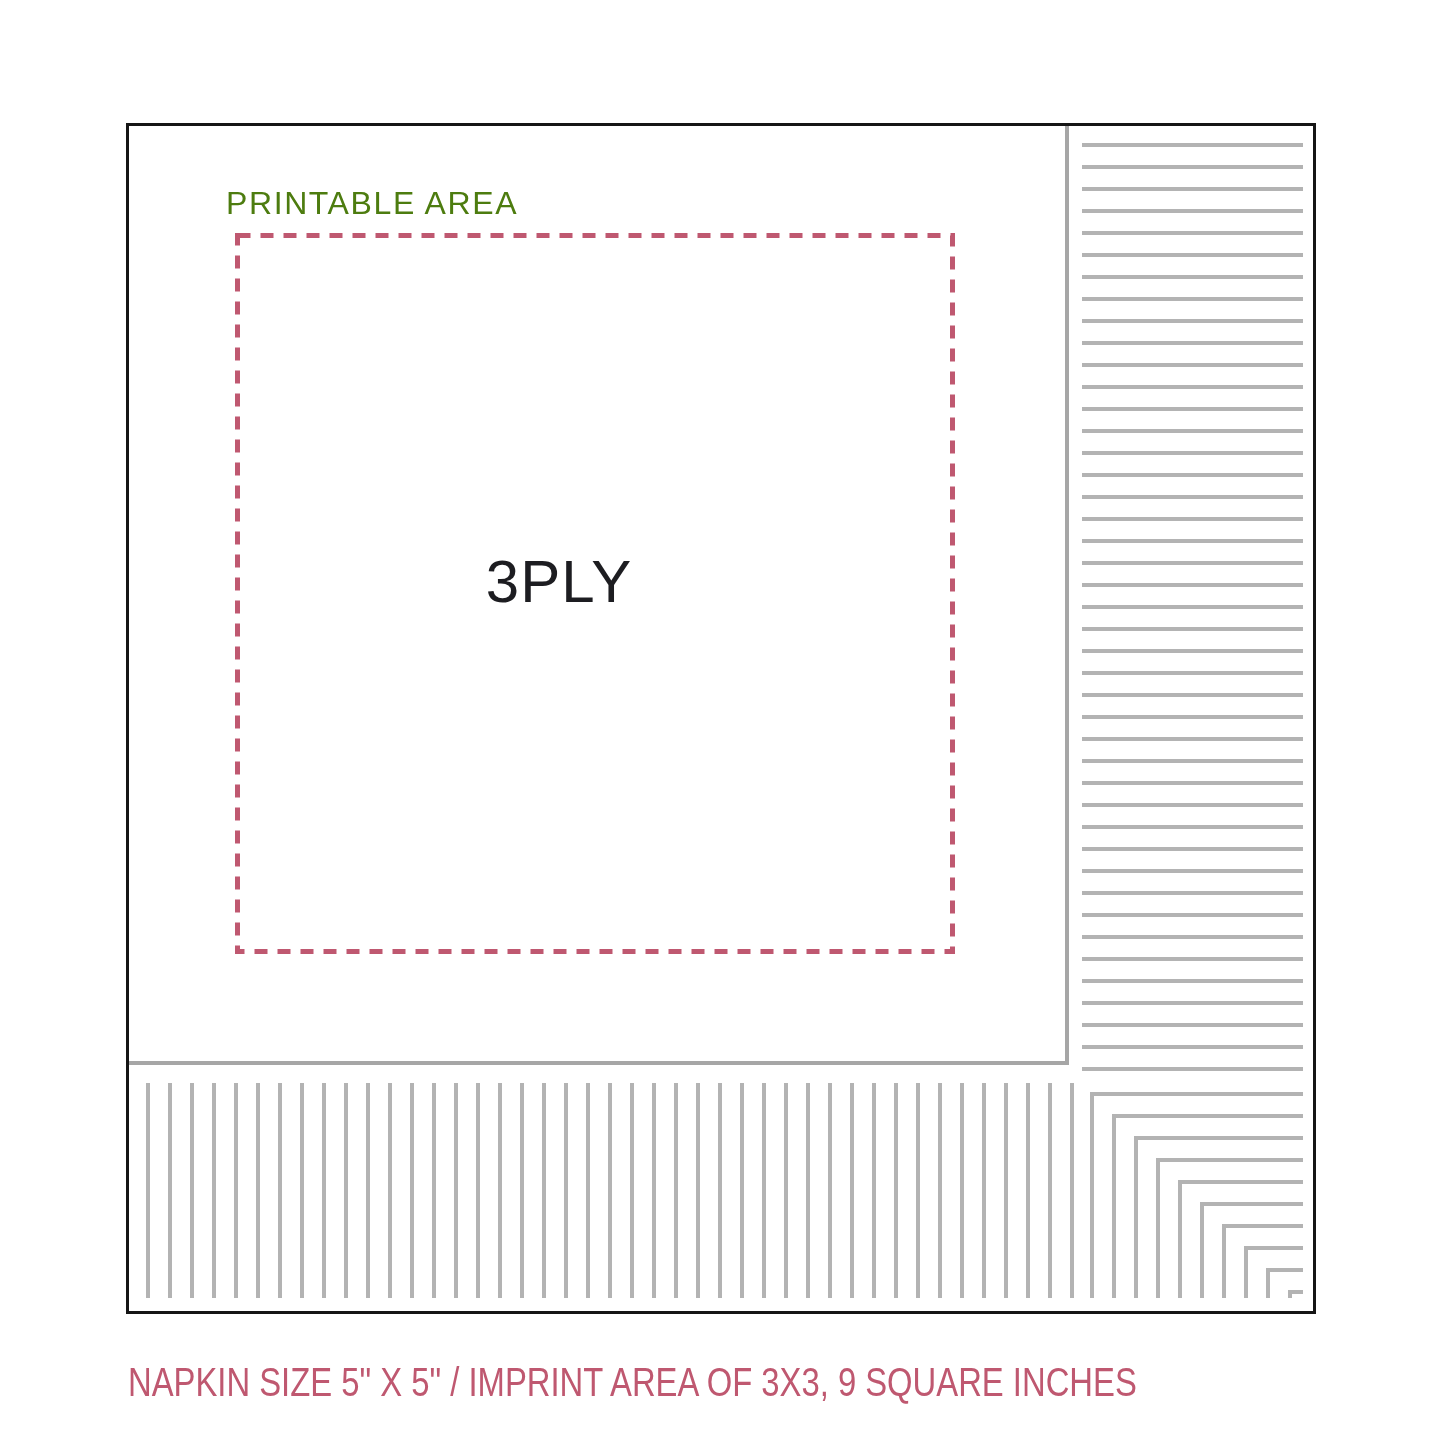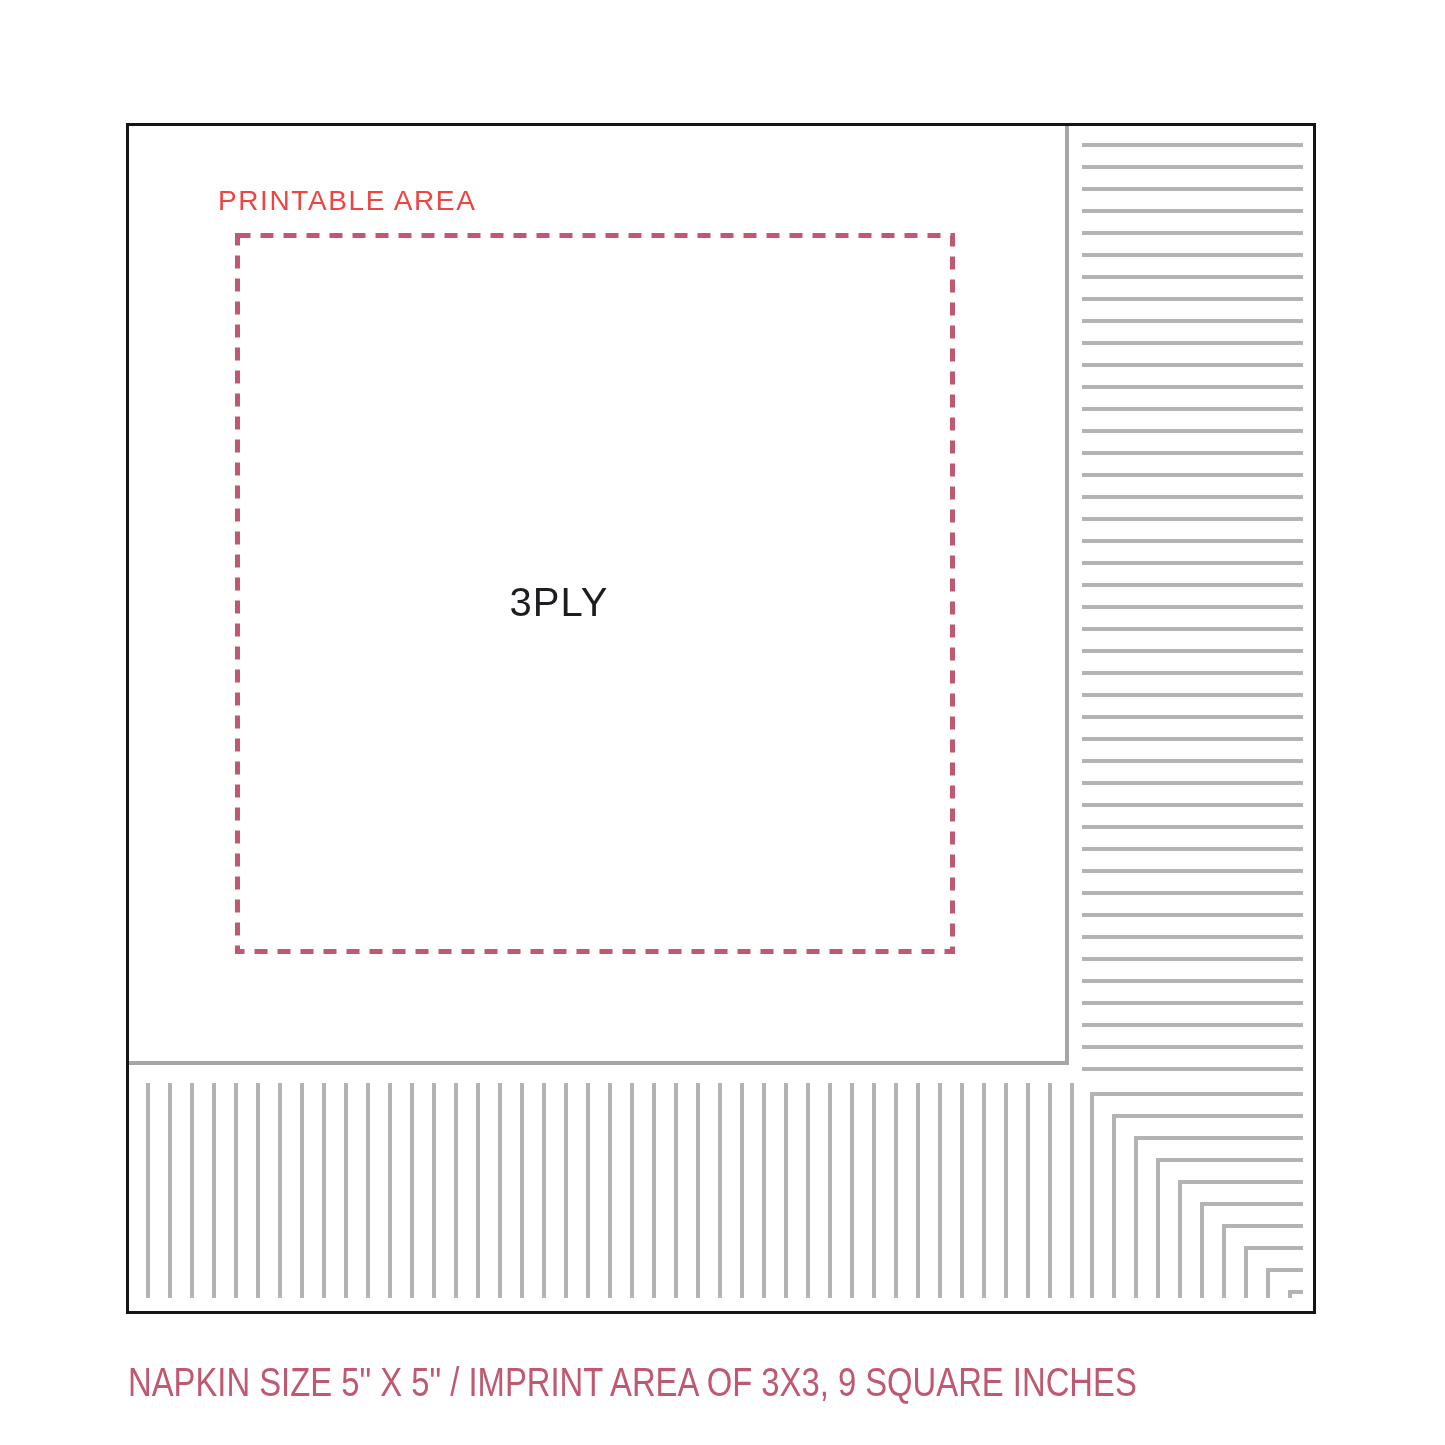--- a/index.html
+++ b/index.html
@@ -54,40 +54,40 @@
   .corner-l {
     position: absolute;
     right: 10px; bottom: 13px;
     border-top: 4px solid #b3b3b3;
     border-left: 4px solid #b3b3b3;
   }
 
   
   .printable-label {
     position: absolute;
-    left: 218px; top: 185px;
-    font-size: 28px;
+    left: 226px; top: 185px;
+    font-size: 32px;
     letter-spacing: 1.6px;
-    color: #ef4444;
+    color: #4d7c0f;
     white-space: nowrap;
     z-index: 3;
   }
   .printable-box {
     position: absolute;
     left: 235px; top: 233px;
     z-index: 3;
   }
   .ply-label {
     position: absolute;
-    left: 235px; top: 242px;
+    left: 235px; top: 221px;
     width: 720px; height: 721px;
     display: flex;
     align-items: center;
     justify-content: center;
-    font-size: 40px;
+    font-size: 60px;
     letter-spacing: 1px;
     color: #1d1d21;
     z-index: 3;
   }
   .ply-label span { transform: translateX(-36px); }
 
   
   .caption {
     position: absolute;
     left: 128px; top: 1360px;

